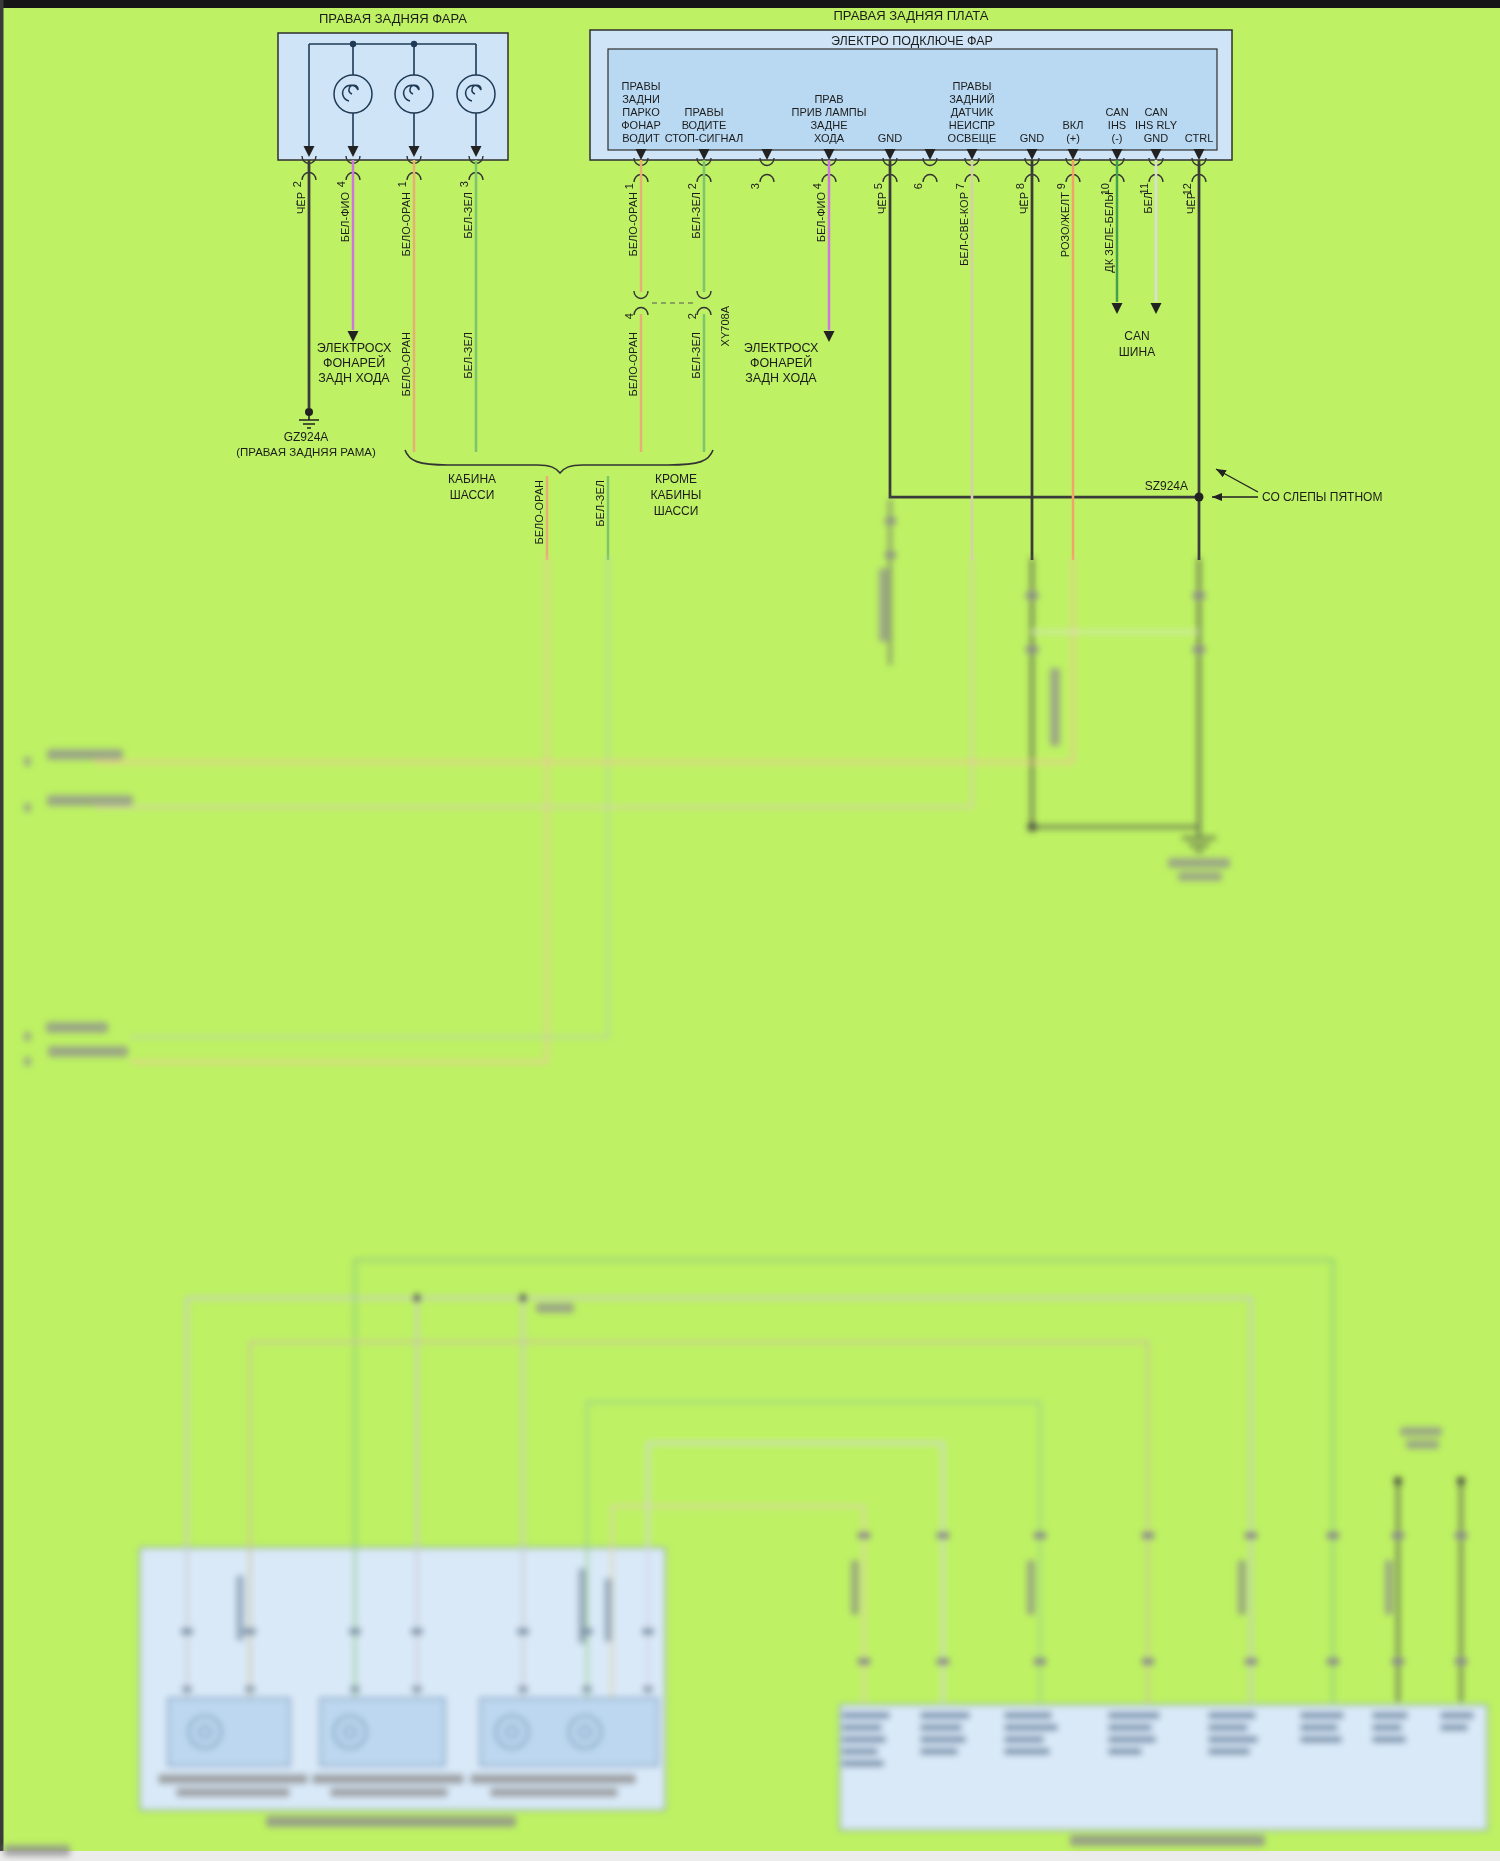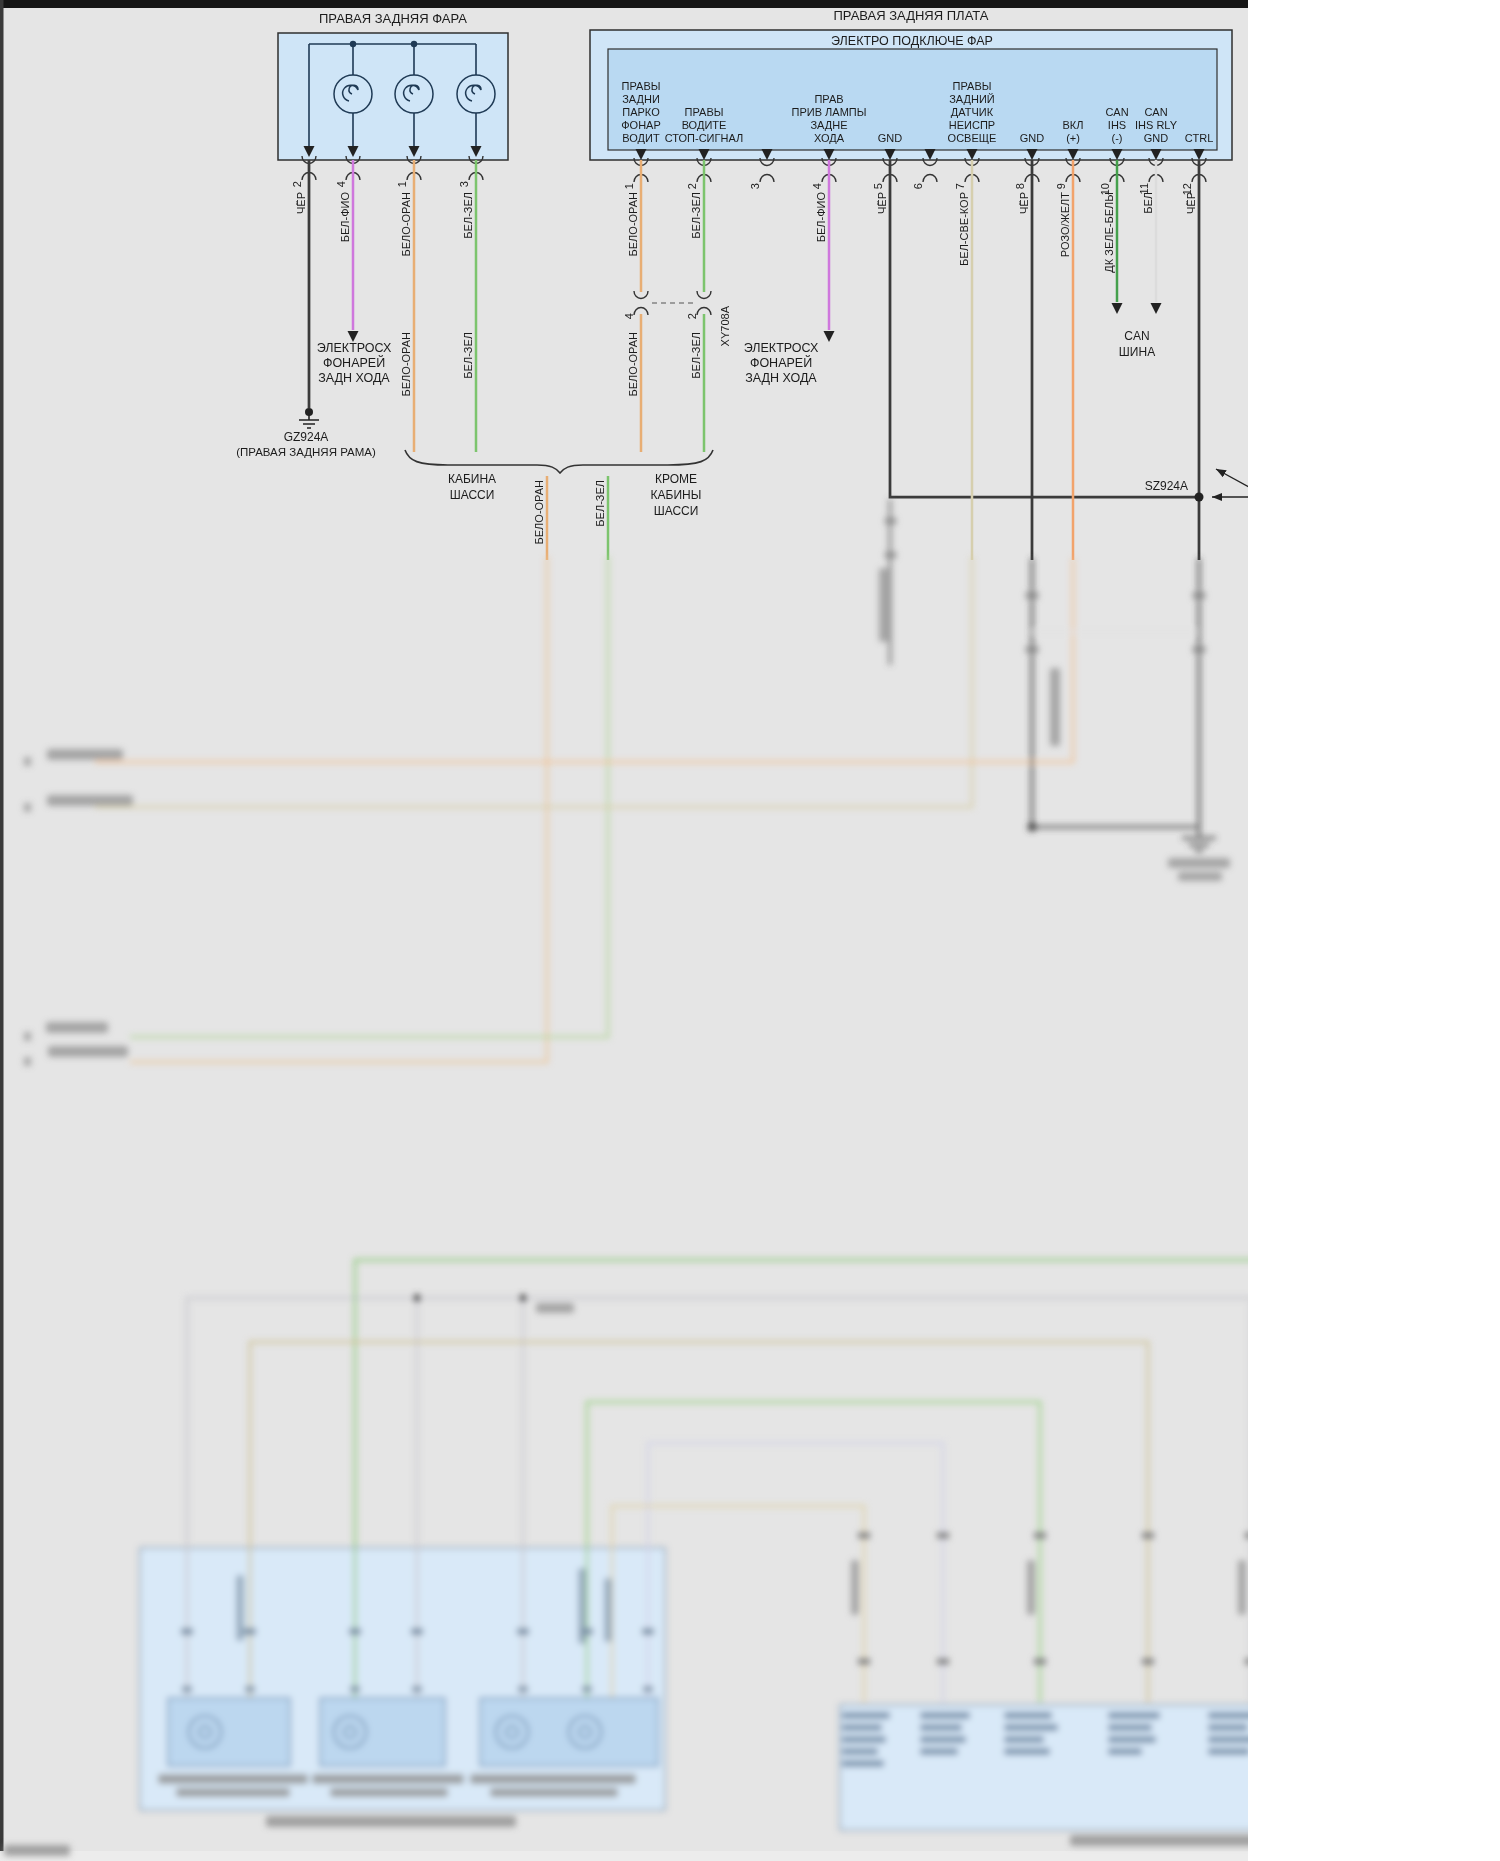--- a/index.html
+++ b/index.html
@@ -1,16 +1,16 @@
 <!DOCTYPE html>
 <html><head>
 <meta charset="utf-8">
 <style>
   html,body{margin:0;padding:0;background:#ffffff;}
-  .page{width:1248px;height:1861px;position:relative;background:#e5e5e5;overflow:hidden;}
+  .page{width:1500px;height:1861px;position:relative;background:#bef264;overflow:hidden;}
   svg{display:block;font-family:"Liberation Sans","DejaVu Sans",sans-serif;}
   text{fill:#1c1c1c;}
 </style>
 </head>
 <body>
 
 <div class="page">
 <svg width="1500" height="1861" viewBox="0 0 1500 1861">
   <defs>
     <filter id="b" x="-20%" y="-20%" width="140%" height="140%">

